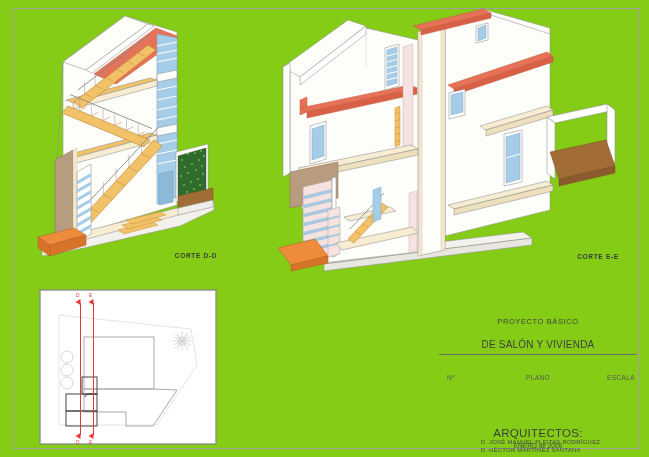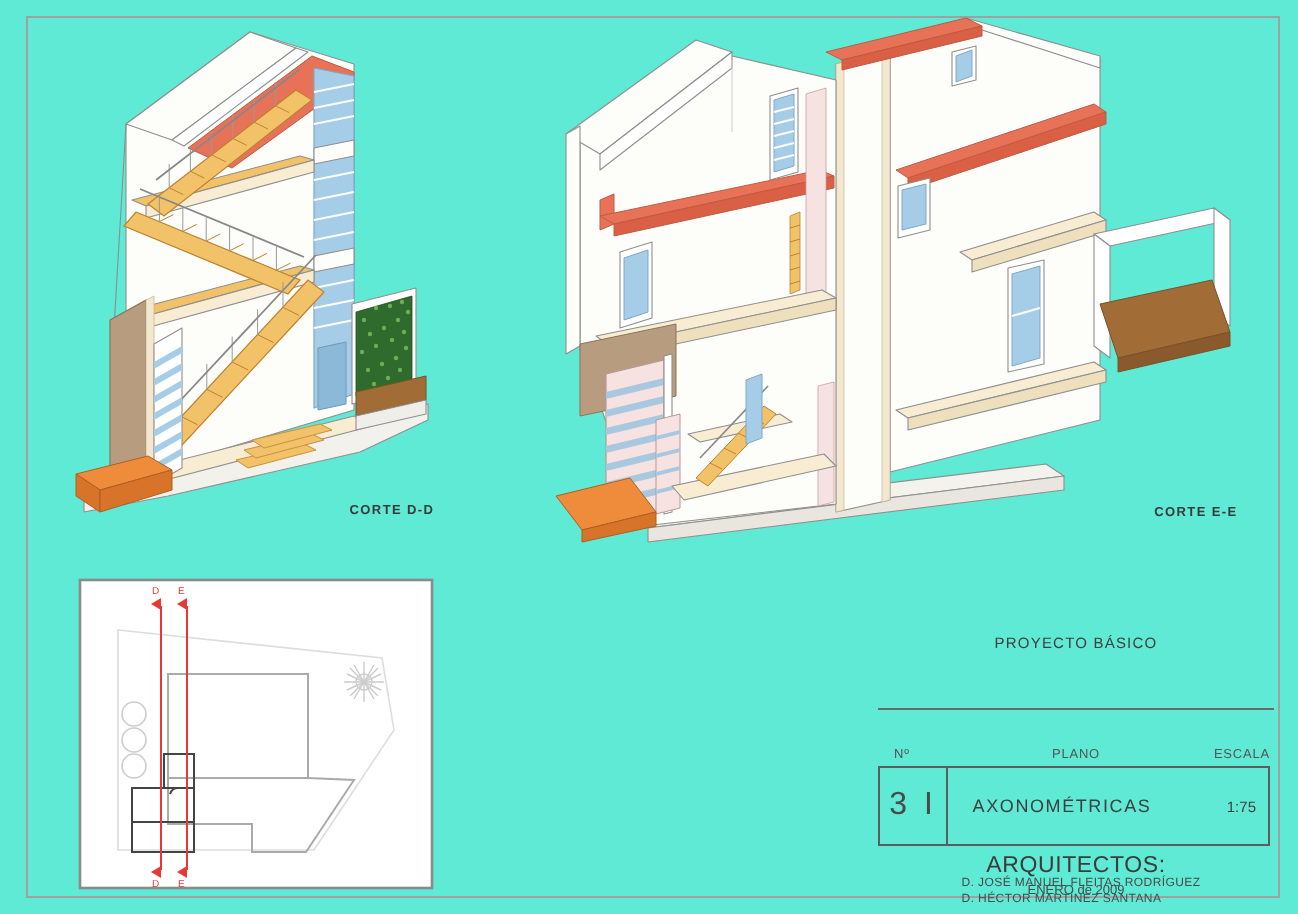--- a/index.html
+++ b/index.html
@@ -1,16 +1,16 @@
 <!DOCTYPE html>
 <html style="--slab-red: #e87258; --slab-red-dark: #d95f45; --accent-orange: #ee8c3c; --accent-orange-dark: #d8742a; --stair-yellow: #f2c268; --floor-cream: #f8edd2; --floor-cream-dark: #eadebc; --glass-blue: #a6cde8; --glass-blue-dark: #8db9d9; --hedge-green: #2f6b2c; --hedge-green-light: #6fae52; --ground-brown: #a26c36; --wall-tan: #b89c80; --door-pink: #f6e2e0; --wall-white: #fdfdfa; --outline: #8f8f8f; --section-red: #e53935;"><head>
 <meta charset="utf-8">
 <style>
   html,body{margin:0;padding:0;background:#ffffff;}
-  .sheet{position:relative;width:649px;height:457px;background:#5eead4;overflow:hidden;
+  .sheet{position:relative;width:649px;height:457px;background:#84cc16;overflow:hidden;
          font-family:"Liberation Sans", sans-serif;color:#3f3f3f;}
   .frame{position:absolute;left:13px;top:8px;width:625px;height:439px;
          border:1.5px solid #a0a0a0;}
   .abs{position:absolute;}
   svg .ol{stroke:var(--outline);stroke-width:.55;stroke-linejoin:round;}
   svg .nf{fill:none;}
   svg text{font-family:"Liberation Sans", sans-serif;}
   .view-label{position:absolute;font-size:6.5px;font-weight:700;letter-spacing:.7px;
               color:#3a3a3a;text-align:center;width:80px;}
   .tb{position:absolute;left:437px;top:303px;width:202px;height:146px;font-size:10px;}
@@ -398,30 +398,26 @@
       <line x1="54.5" y1="14" x2="54.5" y2="146" style="stroke:var(--section-red)" stroke-width="1"></line>
       <polygon points="54.5,10 49.5,13 54.5,16" style="fill:var(--section-red)"></polygon>
       <polygon points="54.5,144 49.5,147 54.5,150" style="fill:var(--section-red)"></polygon>
       <text x="50" y="8" font-size="5" style="fill:var(--section-red)">E</text>
       <text x="50" y="154.5" font-size="5" style="fill:var(--section-red)">E</text>
     </g>
   </svg>
 
   <div class="tb">
     <div class="tb-type center">PROYECTO BÁSICO</div>
+    <div class="tb-l2 center">DE SALÓN Y VIVIENDA</div>
     <div class="tb-rule"></div>
     <div class="tb-heads">
       <span class="h-num">Nº</span>
       <span class="h-plano">PLANO</span>
       <span class="h-escala">ESCALA</span>
-    </div>
-    <div class="tb-box">
-      <div class="cell-num">3 I</div>
-      <div class="cell-plano">AXONOMÉTRICAS</div>
-      <div class="cell-escala">1:75</div>
     </div>
     <div class="tb-arch">
       <span class="arch-label">ARQUITECTOS:</span>
       <span class="arch-names">
         <span>D. JOSÉ MANUEL FLEITAS RODRÍGUEZ</span><br>
         <span>D. HÉCTOR MARTÍNEZ SANTANA</span>
       </span>
     </div>
     <div class="tb-date">ENERO de 2009</div>
   </div>

